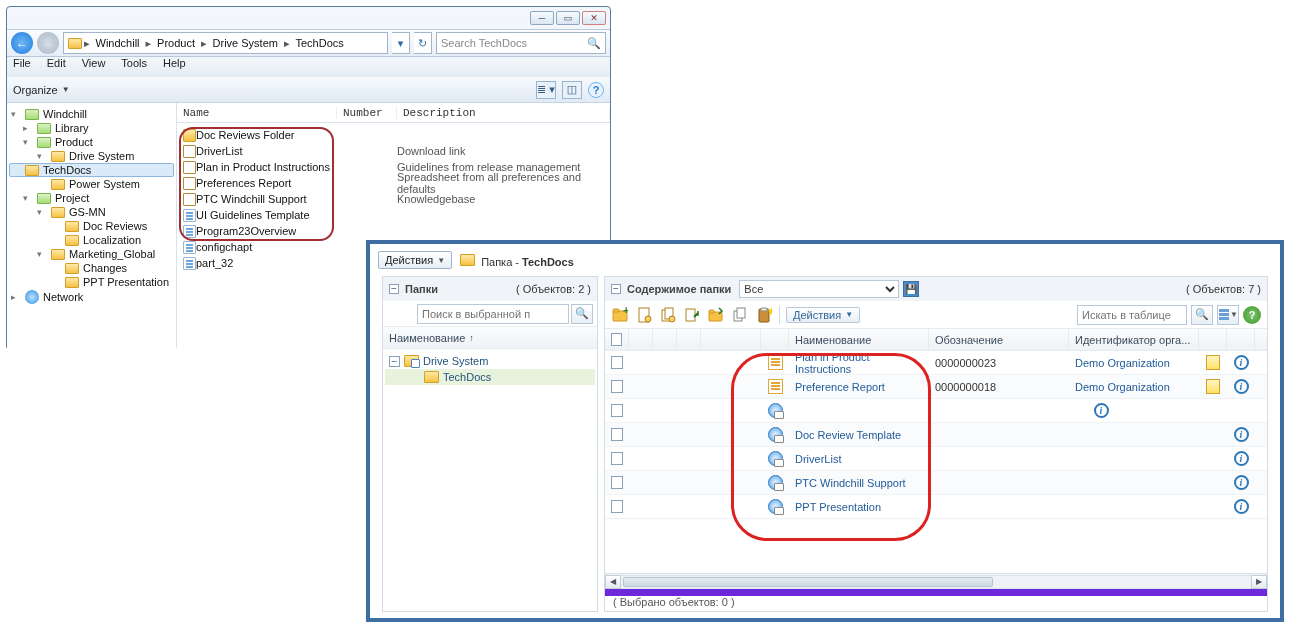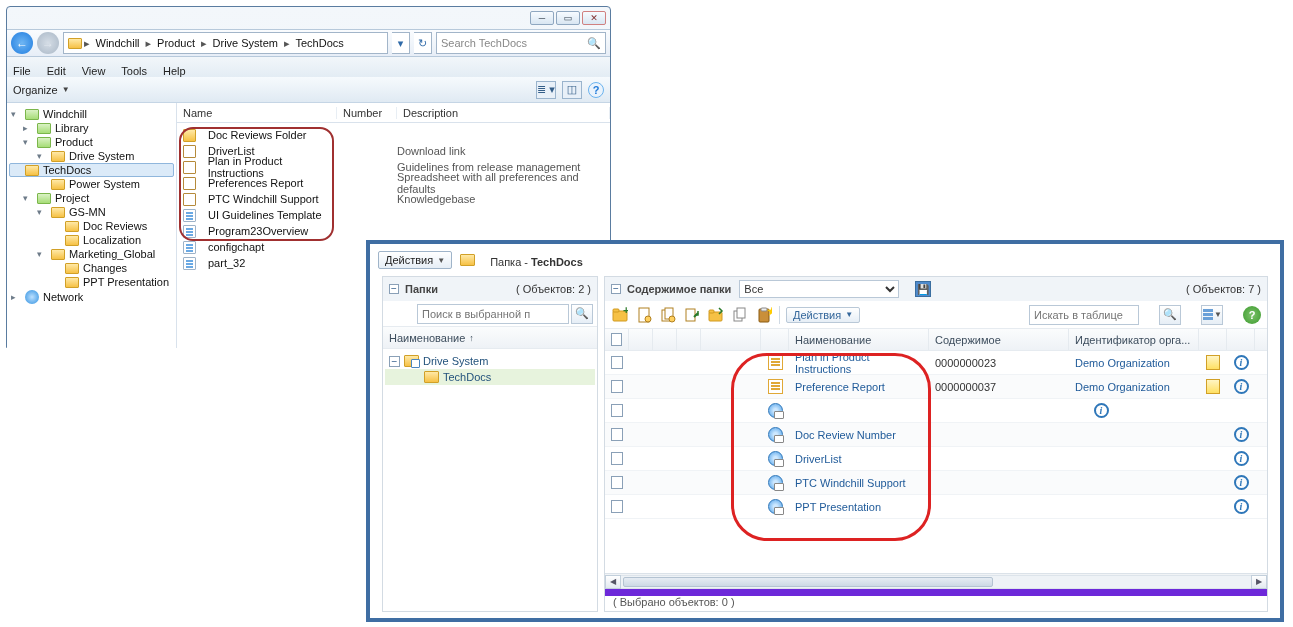--- a/index.html
+++ b/index.html
@@ -18,21 +18,21 @@
 .nav-row { height:28px; background:linear-gradient(#fafcfe,#e7eef7); display:flex; align-items:center; gap:4px; padding:0 4px; border-top:1px solid #b7c9db; border-bottom:1px solid #b7c9db; }
 .navcircle { width:22px; height:22px; border-radius:50%; background:radial-gradient(#6fb6f3,#1f7ce0); display:flex; align-items:center; justify-content:center; color:#fff; font-size:12px; font-weight:bold; }
 .navcircle.disabled { background:radial-gradient(#d5dde6,#a9b7c6); color:#e1e7ee; }
 .breadcrumb { flex:1; height:22px; background:#fff; border:1px solid #a2b5c9; display:flex; align-items:center; padding:0 4px; gap:2px; }
 .breadcrumb .crumb { padding:0 4px; color:#111; }
 .breadcrumb .sep { color:#555; }
 .refresh-box, .dropdown-caret { width:18px; height:22px; border:1px solid #a2b5c9; border-left:none; background:#fff; display:flex; align-items:center; justify-content:center; color:#2f6aa8; }
 .searchbox { width:170px; height:22px; border:1px solid #a2b5c9; background:#fff; display:flex; align-items:center; padding:0 4px; color:#888; }
 .searchbox .mag { margin-left:auto; color:#567; }
 
-.menubar { height:20px; background:linear-gradient(#f2f6fa,#e3ecf4); display:flex; align-items:flex-end; padding:0 6px; gap:16px; color:#222; }
+.menubar { height:20px; background:linear-gradient(#f2f6fa,#e3ecf4); display:flex; align-items:flex-start; padding:0 6px; gap:16px; color:#222; }
 .toolbar { height:26px; background:linear-gradient(#f6fafd,#e0eaf3); display:flex; align-items:center; padding:0 6px; gap:8px; border-bottom:1px solid #c5d5e5; }
 .toolbar .org { color:#222; display:flex; align-items:center; gap:4px; }
 .toolbar .org .caret { font-size:8px; color:#444; }
 .toolbar .right { margin-left:auto; display:flex; gap:6px; align-items:center; }
 .tb-icon { width:20px; height:18px; border:1px solid transparent; display:flex; align-items:center; justify-content:center; color:#345e88; }
 .tb-icon.box { border-color:#9ab4cd; background:#e8f0f8; }
 .tb-icon.help { color:#1f7ad8; font-weight:bold; border-radius:50%; border:1px solid #6bb3ee; width:16px; height:16px; background:#eaf3fc; }
 
 .explorer-body { display:flex; height:245px; background:#fff; }
 .tree { width:170px; border-right:1px solid #d9e2ec; padding:4px 2px; overflow:hidden; }
@@ -41,46 +41,46 @@
 .tree .tri { width:10px; color:#6d7b89; font-size:9px; }
 .tree .ind-1 { padding-left:14px; }
 .tree .ind-2 { padding-left:28px; }
 .tree .ind-3 { padding-left:42px; }
 .folder-icon { width:14px; height:11px; background:linear-gradient(#ffe9a6,#f6c145); border:1px solid #d1a027; border-radius:1px; display:inline-block; }
 .folder-icon.g { background:linear-gradient(#d9f2c4,#a7dd77); border-color:#7bb64b; }
 .net-icon { width:14px; height:14px; border-radius:50%; background:radial-gradient(#bce0ff,#2f90e0); display:inline-block; }
 
 .filelist { flex:1; position:relative; }
 .filelist .headers { height:20px; border-bottom:1px solid #d9e2ec; display:flex; align-items:center; color:#333; }
-.filelist .headers .col { padding:0 6px; border-right:1px solid #e8eef4; }
+.filelist .headers .col { padding:0 6px; border-right:1px solid #e8eef4;font-family:Liberation Mono, monospace; }
 .filelist .col.name { width:160px; }
 .filelist .col.num { width:60px; }
 .filelist .col.desc { flex:1; }
 .filelist .rows { padding:4px 0; }
 .filelist .row { display:flex; align-items:center; height:16px; }
-.filelist .row .cname { width:160px; padding-left:6px; display:flex; align-items:center; gap:12px; color:#111; }
+.filelist .row .cname { width:160px; padding-left:6px; display:flex; align-items:center; gap:0; color:#111; }
 .filelist .row .cnum { width:60px; }
 .filelist .row .cdesc { flex:1; color:#555; }
 .file-icon { width:13px; height:13px; display:inline-block; background:#fff; border:1px solid #9eb3c8; border-radius:1px; position:relative; }
 .file-icon.d { background:linear-gradient(#ffe9a6,#f6c145); border-color:#d1a027; }
 .file-icon.l { border-color:#b58a3a; }
 .file-icon.g { background:radial-gradient(#cde8ff,#4fa0e8); border-radius:50%; }
 .file-icon.t::after { content:""; position:absolute; left:2px; top:2px; right:2px; height:2px; background:#6aa9e4; box-shadow:0 3px 0 #6aa9e4, 0 6px 0 #6aa9e4; }
 .highlight-oval { position:absolute; left:2px; top:24px; width:155px; height:114px; border:2px solid #a03030; border-radius:14px; pointer-events:none; }
 
 
 .windchill {
   position: absolute; left:366px; top:240px; width:918px; height:382px;
   background:#fff; border:4px solid #3f6ea3;
 }
 .wc-top { height:32px; display:flex; align-items:center; padding:0 8px; gap:8px; }
 .wc-top .actions-btn { border:1px solid #9fb4c9; background:linear-gradient(#fff,#e6eef6); padding:2px 6px; display:flex; align-items:center; gap:4px; color:#222; border-radius:2px; }
 .wc-top .actions-btn .caret { font-size:8px; color:#555; }
 .wc-top .fold { display:flex; align-items:center; gap:6px; }
-.wc-top .fold .big { font-size:15px; color:#333;margin-left:9px; }
+.wc-top .fold .big { font-size:15px; color:#333; }
 .wc-top .fold .big b { font-weight:bold; }
 
 .wc-main { display:flex; height:calc(100% - 32px); }
 .wc-left { width:216px; border:1px solid #d3dbe3; margin:0 6px 6px 12px; display:flex; flex-direction:column; }
 .wc-right { flex:1; border:1px solid #d3dbe3; margin:0 12px 6px 0; display:flex; flex-direction:column; position:relative; }
 
 .panel-head { height:24px; background:#f0f4f8; display:flex; align-items:center; padding:0 6px; font-size:12px; color:#5a5a5a; }
 .panel-head .collapse { width:10px; height:10px; border:1px solid #8aa0b7; background:#fff; margin-right:6px; display:flex; align-items:center; justify-content:center; font-size:10px; color:#2f5a88; line-height:8px; }
 .panel-head .count { margin-left:auto; color:#333; }
 .panel-head .title { font-weight:bold; color:#444; }
@@ -95,30 +95,30 @@
 
 .wc-left .tree-body { flex:1; padding:4px 2px; }
 .wc-left .tree-body .trow { display:flex; align-items:center; gap:4px; padding:2px 4px; color:#23527c; }
 .wc-left .tree-body .trow.sel { background:#e7f3dd; }
 .wc-left .tree-body .trow .toggle { width:11px; height:11px; border:1px solid #8aa0b7; background:#fff; display:flex; align-items:center; justify-content:center; font-size:10px; color:#2f5a88; cursor:pointer; }
 .folder2 { width:15px; height:12px; background:linear-gradient(#ffe9a6,#f6c145); border:1px solid #d1a027; border-radius:1px; display:inline-block; }
 .folder2.link { position:relative; }
 .folder2.link::after { content:""; position:absolute; right:-2px; bottom:-2px; width:7px; height:7px; background:#fff; border:1px solid #4a86c0; border-radius:1px; }
 
 
-.wc-right .panel-head .sel-wrap { display:flex; align-items:center; gap:16px; margin-left:8px; }
+.wc-right .panel-head .sel-wrap { display:flex; align-items:center; gap:4px; margin-left:8px; }
 .wc-right .panel-head select { height:18px; border:1px solid #b9c8d7; background:#fff; font-size:11px; width:160px; color:#333; }
 .wc-right .panel-head .save-ic { width:16px; height:16px; border:1px solid #3a6ea0; background:#4f8acc; display:flex; align-items:center; justify-content:center; color:#fff; font-size:10px; }
 
 .wc-toolbar { height:28px; display:flex; align-items:center; padding:0 6px; gap:6px; border-bottom:1px solid #e6ebf0; }
 .wc-tb-ic { width:18px; height:18px; display:flex; align-items:center; justify-content:center; }
 .wc-tb-ic svg { display:block; }
 .wc-toolbar .sep { width:1px; height:18px; background:#d0dae4; }
 .wc-toolbar .act2 { border:1px solid #b9c8d7; background:linear-gradient(#fff,#e6eef6); padding:1px 6px; display:flex; align-items:center; gap:4px; color:#34679b; border-radius:2px; }
-.wc-toolbar .right { margin-left:auto; display:flex; align-items:center; gap:20px; }
+.wc-toolbar .right { margin-left:auto; display:flex; align-items:center; gap:4px; }
 .wc-toolbar .right input { height:20px; width:110px; border:1px solid #b9c8d7; padding:0 4px; }
 .wc-toolbar .right .mag { width:22px; height:20px; border:1px solid #b9c8d7; background:linear-gradient(#fff,#e6eef6); display:flex; align-items:center; justify-content:center; color:#3d6fa0; }
 .wc-toolbar .right .view-btn { width:22px; height:20px; border:1px solid #b9c8d7; background:linear-gradient(#fff,#e6eef6); display:flex; align-items:center; justify-content:center; }
 .wc-toolbar .right .help { width:18px; height:18px; border-radius:50%; background:radial-gradient(#7ec26c,#3a9a2c); color:#fff; display:flex; align-items:center; justify-content:center; font-weight:bold; }
 
 .wc-table { flex:1; overflow:hidden; }
 .wc-thead { height:22px; display:flex; background:linear-gradient(#fbfcfd,#eef2f6); border-bottom:1px solid #e6ebf0; }
 .wc-th { border-right:1px solid #e5eaef; padding:0 6px; display:flex; align-items:center; color:#3d4d5d; }
 .wc-th.chk { width:24px; justify-content:center; }
 .wc-th.ic1 { width:24px; }
@@ -322,21 +322,21 @@
             </div>
             <div class="cnum"></div>
             <div class="cdesc">Guidelines from release management</div>
           </div>
           <div class="row">
             <div class="cname">
               <span class="file-icon l"></span>
               <span>Preferences Report</span>
             </div>
             <div class="cnum"></div>
-            <div class="cdesc">Spreadsheet with all preferences and defaults</div>
+            <div class="cdesc">Spreadsheet from all preferences and defaults</div>
           </div>
           <div class="row">
             <div class="cname">
               <span class="file-icon l"></span>
               <span>PTC Windchill Support</span>
             </div>
             <div class="cnum"></div>
             <div class="cdesc">Knowledgebase</div>
           </div>
           <div class="row">
@@ -503,21 +503,21 @@
         <div class="wc-thead">
           <div class="wc-th chk">
               <div class="chkbox"></div>
             </div>
           <div class="wc-th ic1"></div>
           <div class="wc-th ic2"></div>
           <div class="wc-th ic3"></div>
           <div class="wc-th ic4"></div>
           <div class="wc-th type"></div>
           <div class="wc-th name">Наименование</div>
-          <div class="wc-th desig">Содержимое</div>
+          <div class="wc-th desig">Обозначение</div>
           <div class="wc-th org">Идентификатор орга...</div>
           <div class="wc-th flag"></div>
           <div class="wc-th info"></div>
         </div>
         <div id="wc-rows">
             <div class="wc-row">
               <div class="wc-td chk">
                 <div class="chkbox"></div>
               </div>
               <div class="wc-td ic1"></div>
@@ -548,21 +548,21 @@
               <div class="wc-td ic1"></div>
               <div class="wc-td ic2"></div>
               <div class="wc-td ic3"></div>
               <div class="wc-td ic4"></div>
               <div class="wc-td type">
                 <span class="doc-ic"></span>
               </div>
               <div class="wc-td name">
                 <a href="#" class="link">Preference Report</a>
               </div>
-              <div class="wc-td desig">0000000037</div>
+              <div class="wc-td desig">0000000018</div>
               <div class="wc-td org">
                 <a href="#" class="link">Demo Organization</a>
               </div>
               <div class="wc-td flag">
                 <span class="note-ic"></span>
               </div>
               <div class="wc-td info">
                 <span class="info-ic">i</span>
               </div>
             </div>
@@ -589,21 +589,21 @@
                 <div class="chkbox"></div>
               </div>
               <div class="wc-td ic1"></div>
               <div class="wc-td ic2"></div>
               <div class="wc-td ic3"></div>
               <div class="wc-td ic4"></div>
               <div class="wc-td type">
                 <span class="globe-ic"></span>
               </div>
               <div class="wc-td name">
-                <a href="#" class="link">Doc Review Number</a>
+                <a href="#" class="link">Doc Review Template</a>
               </div>
               <div class="wc-td desig"></div>
               <div class="wc-td org"></div>
               <div class="wc-td flag"></div>
               <div class="wc-td info">
                 <span class="info-ic">i</span>
               </div>
             </div>
             <div class="wc-row">
               <div class="wc-td chk">

